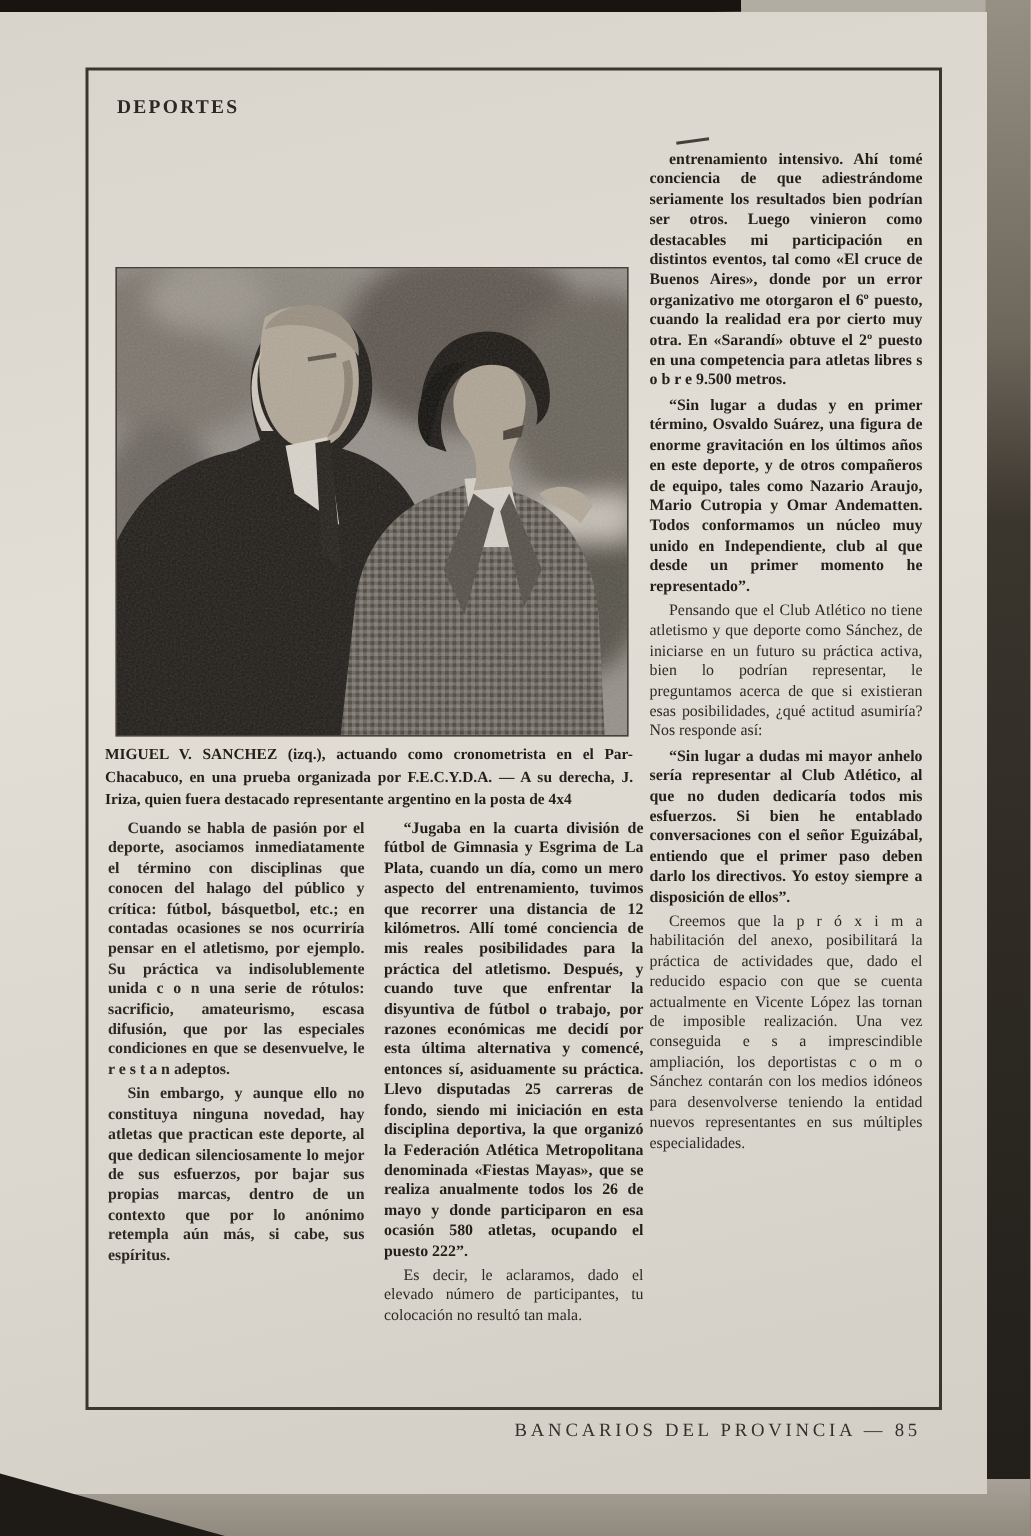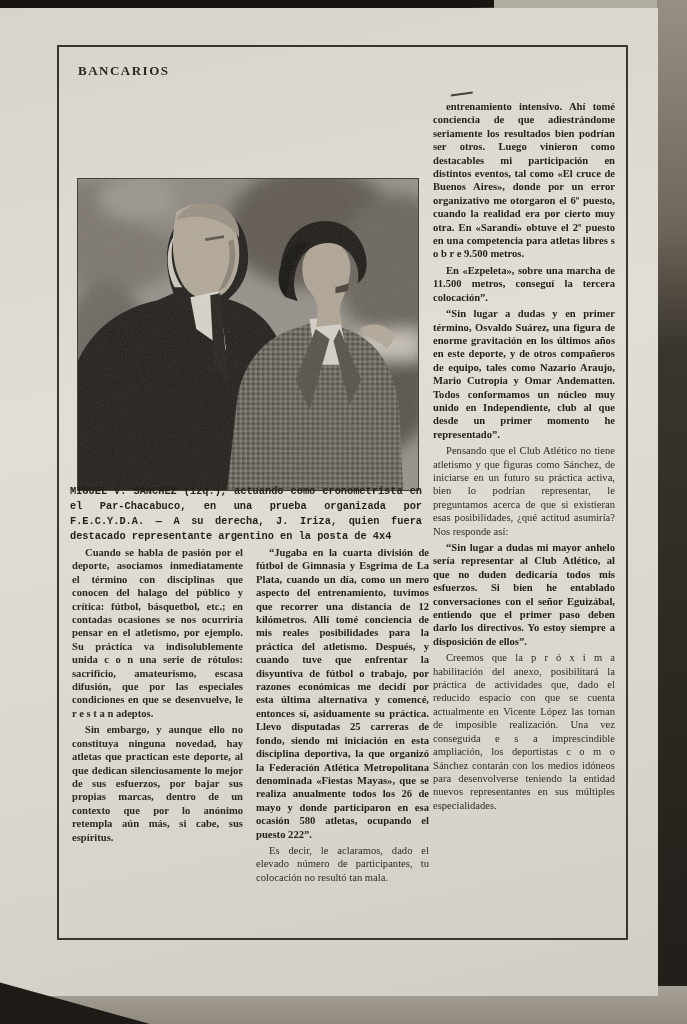--- a/index.html
+++ b/index.html
@@ -29,43 +29,43 @@
     border:2px solid #353028; display:flex; align-items:center; justify-content:center;
     background:rgba(232,229,221,0.5); }
   .title-box h1 { font-family:"DejaVu Sans", sans-serif; font-weight:800;
     font-size:32px; color:#1f1b15; white-space:nowrap; transform:scaleX(0.64) scaleY(1.08);
     letter-spacing:0.5px; }
   .scan-mark { position:absolute; left:392px; top:46px; width:22px; height:5px;
     border-top:2px solid #44403a; transform:rotate(-8deg); }
   .photo { position:absolute; left:18px; top:131px; width:342px; height:313px;
     border:1px solid #46413a; background:#8f8a82; }
   .photo svg { display:block; width:100%; height:100%; }
-  .caption { position:absolute; left:11px; top:437px; width:352px;
-    font-size:10.3px; font-weight:bold; line-height:1.45; text-align:justify; color:#241f19;font-family:Liberation Mono, monospace; }
+  .caption { position:absolute; left:11px; top:450px; width:352px;
+    font-size:10.3px; font-weight:bold; line-height:1.45; text-align:justify; color:#241f19; }
   .col { position:absolute; font-size:10.6px; line-height:13.4px; text-align:justify;
     overflow:hidden; color:#2e2923; }
   .col p { text-indent:13px; margin-bottom:3px; }
   .col p.bold { font-weight:bold; color:#241f19; }
   .col-left   { left:13px;  top:499px; width:171px; height:398px;font-weight:bold; }
   .col-middle { left:197px; top:499px; width:173px; height:398px; }
   .col-right  { left:374px; top:21px;  width:182px; height:874px;margin-top:32px; }
   .footer { position:absolute; right:44px; top:938px;
     font-size:12.5px; letter-spacing:2.5px; color:#35302a; }
 </style>
 </head>
 <body>
 
 <div class="top-strip"></div>
 <div class="right-strip"></div>
 <div class="bottom-band"></div>
 
 <div class="page">
   <div class="frame">
 
-    <div class="kicker">BANCARIOS</div>
+    <div class="kicker">DEPORTES</div>
 
     <div class="scan-mark"></div>
 
     <figure class="photo">
       <svg viewBox="0 0 342 313" preserveAspectRatio="none">
         <defs>
           <filter id="blur8" x="-30%" y="-30%" width="160%" height="160%">
               <feGaussianBlur stdDeviation="8"></feGaussianBlur>
             </filter>
           <filter id="grain">
@@ -119,23 +119,23 @@
     <div class="col col-left">
         <p class="">Cuando se habla de pasión por el deporte, asociamos inmediatamente el término con disciplinas que conocen del halago del público y crítica: fútbol, básquetbol, etc.; en contadas ocasiones se nos ocurriría pensar en el atletismo, por ejemplo. Su práctica va indisolublemente unida c o n una serie de rótulos: sacrificio, amateurismo, escasa difusión, que por las especiales condiciones en que se desenvuelve, le r e s t a n adeptos.</p>
         <p class="">Sin embargo, y aunque ello no constituya ninguna novedad, hay atletas que practican este deporte, al que dedican silenciosamente lo mejor de sus esfuerzos, por bajar sus propias marcas, dentro de un contexto que por lo anónimo retempla aún más, si cabe, sus espíritus.</p>
       </div>
     <div class="col col-middle">
         <p class="bold">“Jugaba en la cuarta división de fútbol de Gimnasia y Esgrima de La Plata, cuando un día, como un mero aspecto del entrenamiento, tuvimos que recorrer una distancia de 12 kilómetros. Allí tomé conciencia de mis reales posibilidades para la práctica del atletismo. Después, y cuando tuve que enfrentar la disyuntiva de fútbol o trabajo, por razones económicas me decidí por esta última alternativa y comencé, entonces sí, asiduamente su práctica. Llevo disputadas 25 carreras de fondo, siendo mi iniciación en esta disciplina deportiva, la que organizó la Federación Atlética Metropolitana denominada «Fiestas Mayas», que se realiza anualmente todos los 26 de mayo y donde participaron en esa ocasión 580 atletas, ocupando el puesto 222”.</p>
         <p class="">Es decir, le aclaramos, dado el elevado número de participantes, tu colocación no resultó tan mala.</p>
       </div>
     <div class="col col-right">
         <p class="bold">entrenamiento intensivo. Ahí tomé conciencia de que adiestrándome seriamente los resultados bien podrían ser otros. Luego vinieron como destacables mi participación en distintos eventos, tal como «El cruce de Buenos Aires», donde por un error organizativo me otorgaron el 6º puesto, cuando la realidad era por cierto muy otra. En «Sarandí» obtuve el 2º puesto en una competencia para atletas libres s o b r e 9.500 metros.</p>
-        <p class="bold">En «Ezpeleta», sobre una marcha de 11.500 metros, conseguí la tercera colocación”.</p>
         <p class="bold">“Sin lugar a dudas y en primer término, Osvaldo Suárez, una figura de enorme gravitación en los últimos años en este deporte, y de otros compañeros de equipo, tales como Nazario Araujo, Mario Cutropia y Omar Andematten. Todos conformamos un núcleo muy unido en Independiente, club al que desde un primer momento he representado”.</p>
-        <p class="">Pensando que el Club Atlético no tiene atletismo y que figuras como Sánchez, de iniciarse en un futuro su práctica activa, bien lo podrían representar, le preguntamos acerca de que si existieran esas posibilidades, ¿qué actitud asumiría? Nos responde así:</p>
+        <p class="">Pensando que el Club Atlético no tiene atletismo y que deporte como Sánchez, de iniciarse en un futuro su práctica activa, bien lo podrían representar, le preguntamos acerca de que si existieran esas posibilidades, ¿qué actitud asumiría? Nos responde así:</p>
         <p class="bold">“Sin lugar a dudas mi mayor anhelo sería representar al Club Atlético, al que no duden dedicaría todos mis esfuerzos. Si bien he entablado conversaciones con el señor Eguizábal, entiendo que el primer paso deben darlo los directivos. Yo estoy siempre a disposición de ellos”.</p>
         <p class="">Creemos que la p r ó x i m a habilitación del anexo, posibilitará la práctica de actividades que, dado el reducido espacio con que se cuenta actualmente en Vicente López las tornan de imposible realización. Una vez conseguida e s a imprescindible ampliación, los deportistas c o m o Sánchez contarán con los medios idóneos para desenvolverse teniendo la entidad nuevos representantes en sus múltiples especialidades.</p>
       </div>
   </div>
 
+  <div class="footer">BANCARIOS DEL PROVINCIA — 85</div>
 </div>
 
 <div class="bottom-wedge"></div>
 
 </body></html>

